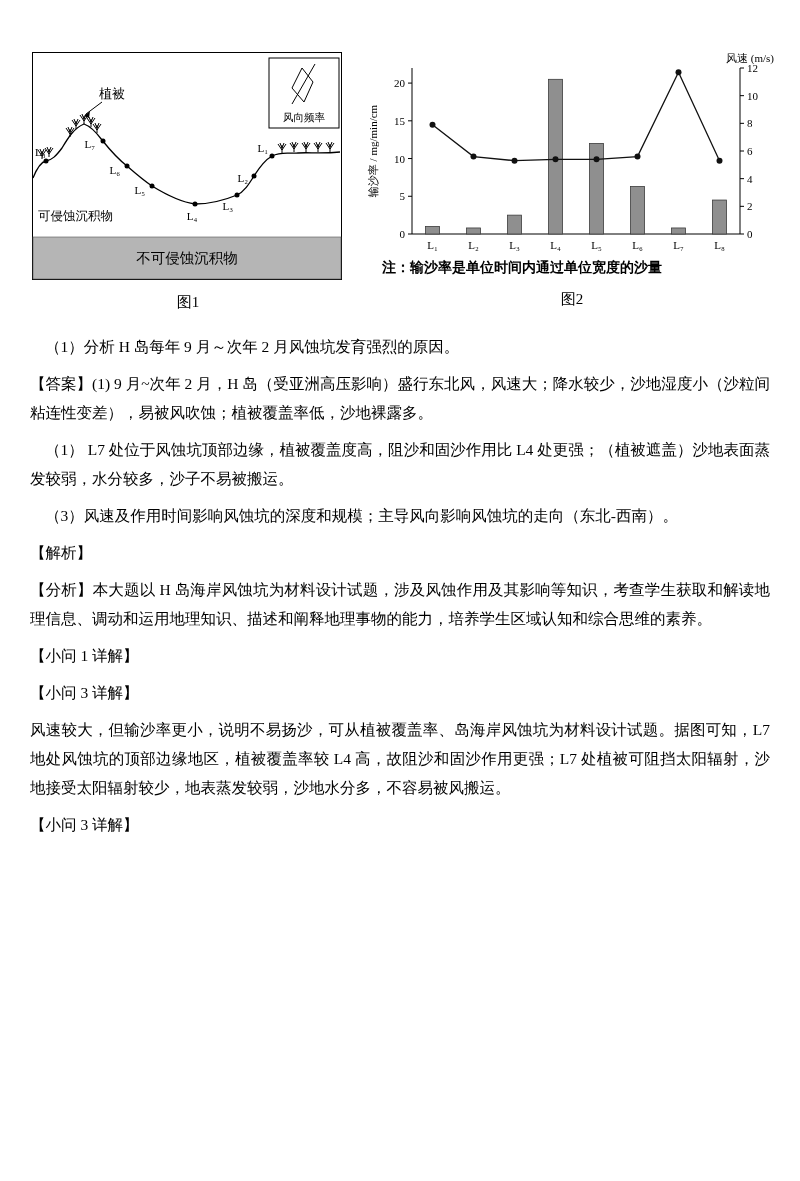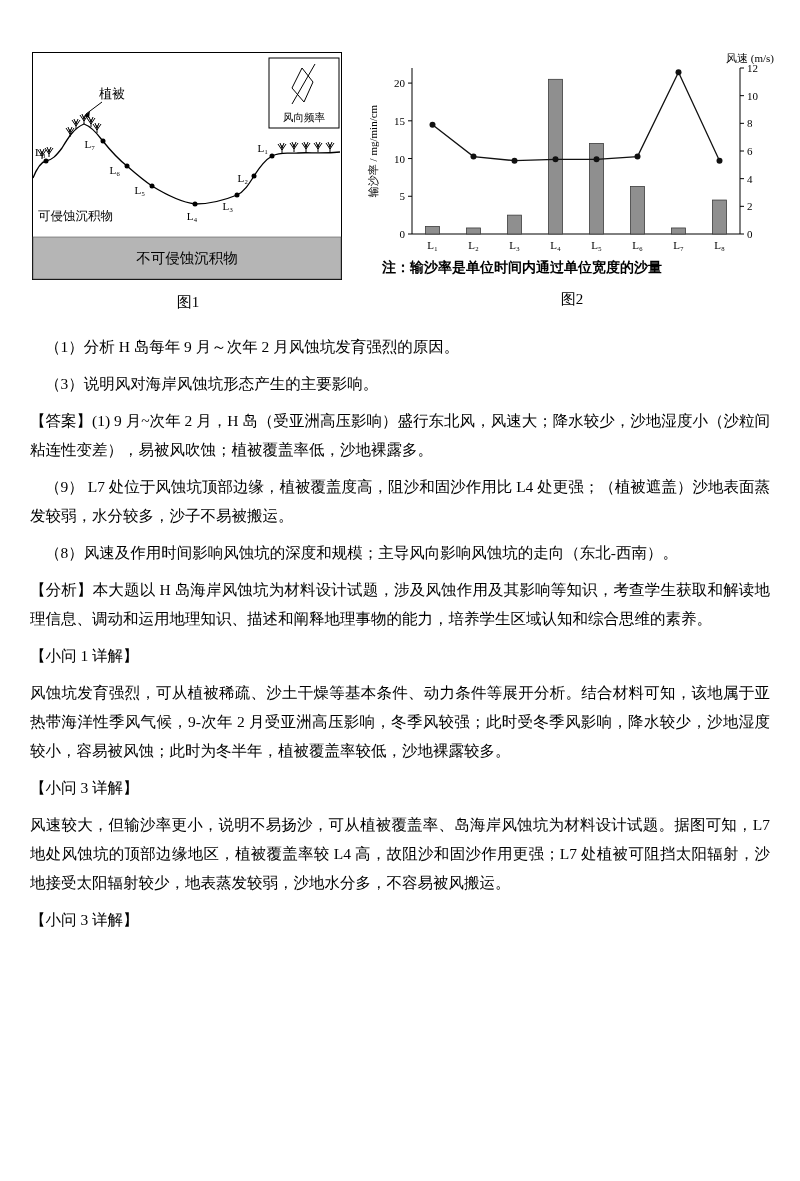--- a/index.html
+++ b/index.html
@@ -142,25 +142,24 @@
           <text x="408" y="10" font-size="11" text-anchor="end">风速 (m/s)</text>
         </svg>
       <div class="note">注：输沙率是单位时间内通过单位宽度的沙量</div>
       <div class="figcap">图2</div>
     </div>
 
   </div>
 
   <div class="text-body" id="text-body">
       <p class="para indent">（1）分析 H 岛每年 9 月～次年 2 月风蚀坑发育强烈的原因。</p>
-      <p class="para indent">（3）说明风对海岸风蚀坑形态产生的主要影响。</p>
       <p class="para">【答案】(1) 9 月~次年 2 月，H 岛（受亚洲高压影响）盛行东北风，风速大；降水较少，沙地湿度小（沙粒间粘连性变差），易被风吹蚀；植被覆盖率低，沙地裸露多。</p>
-      <p class="para indent">（9） L7 处位于风蚀坑顶部边缘，植被覆盖度高，阻沙和固沙作用比 L4 处更强；（植被遮盖）沙地表面蒸发较弱，水分较多，沙子不易被搬运。</p>
-      <p class="para indent">（8）风速及作用时间影响风蚀坑的深度和规模；主导风向影响风蚀坑的走向（东北-西南）。</p>
+      <p class="para indent">（1） L7 处位于风蚀坑顶部边缘，植被覆盖度高，阻沙和固沙作用比 L4 处更强；（植被遮盖）沙地表面蒸发较弱，水分较多，沙子不易被搬运。</p>
+      <p class="para indent">（3）风速及作用时间影响风蚀坑的深度和规模；主导风向影响风蚀坑的走向（东北-西南）。</p>
+      <p class="para">【解析】</p>
       <p class="para">【分析】本大题以 H 岛海岸风蚀坑为材料设计试题，涉及风蚀作用及其影响等知识，考查学生获取和解读地理信息、调动和运用地理知识、描述和阐释地理事物的能力，培养学生区域认知和综合思维的素养。</p>
       <p class="para">【小问 1 详解】</p>
-      <p class="para">风蚀坑发育强烈，可从植被稀疏、沙土干燥等基本条件、动力条件等展开分析。结合材料可知，该地属于亚热带海洋性季风气候，9-次年 2 月受亚洲高压影响，冬季风较强；此时受冬季风影响，降水较少，沙地湿度较小，容易被风蚀；此时为冬半年，植被覆盖率较低，沙地裸露较多。</p>
       <p class="para">【小问 3 详解】</p>
       <p class="para">风速较大，但输沙率更小，说明不易扬沙，可从植被覆盖率、岛海岸风蚀坑为材料设计试题。据图可知，L7 地处风蚀坑的顶部边缘地区，植被覆盖率较 L4 高，故阻沙和固沙作用更强；L7 处植被可阻挡太阳辐射，沙地接受太阳辐射较少，地表蒸发较弱，沙地水分多，不容易被风搬运。</p>
       <p class="para">【小问 3 详解】</p>
     </div>
 
 </div>
 
 </body></html>

